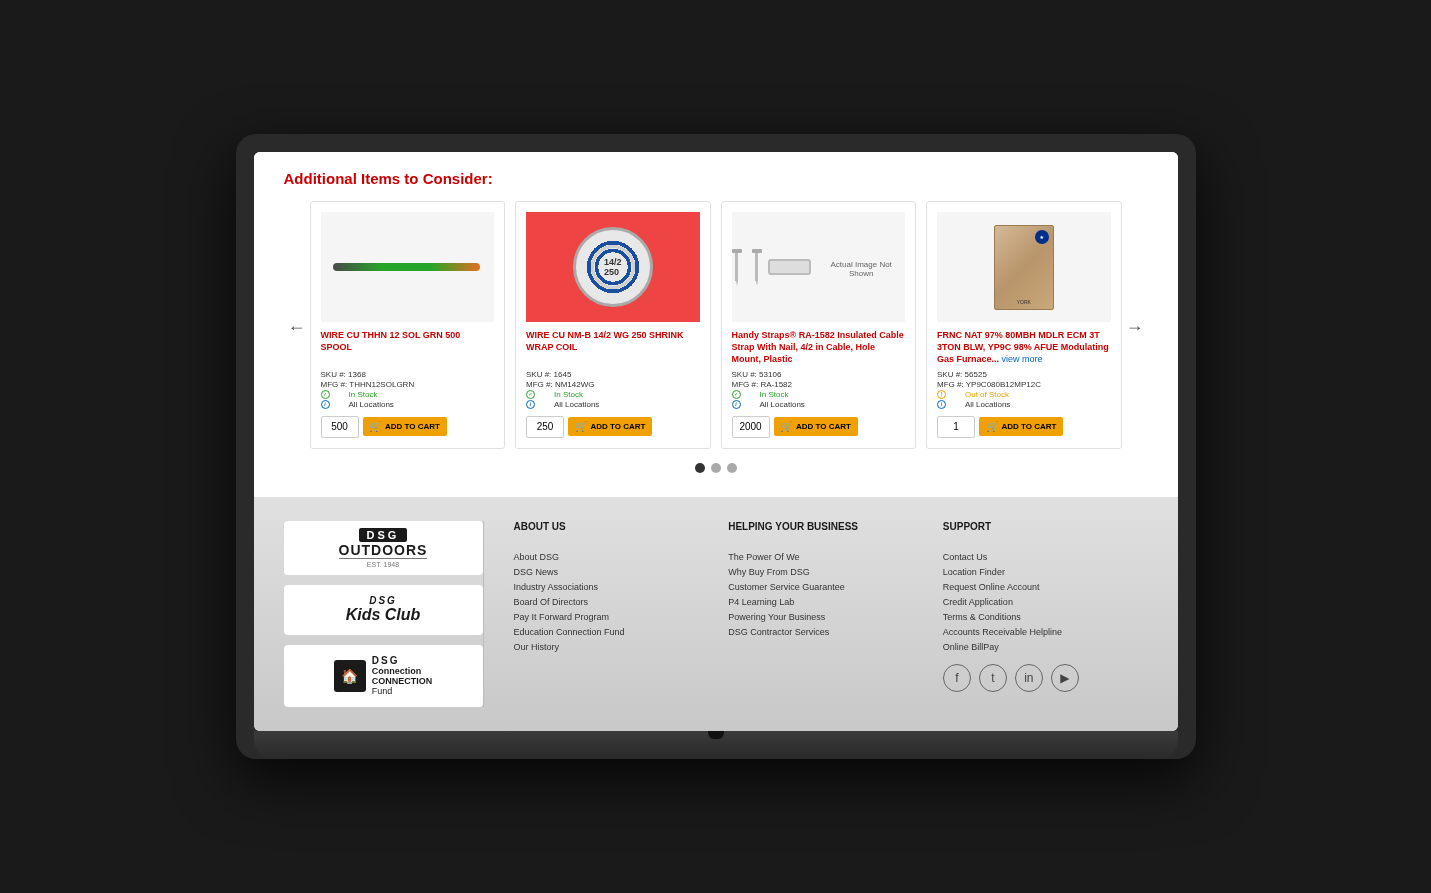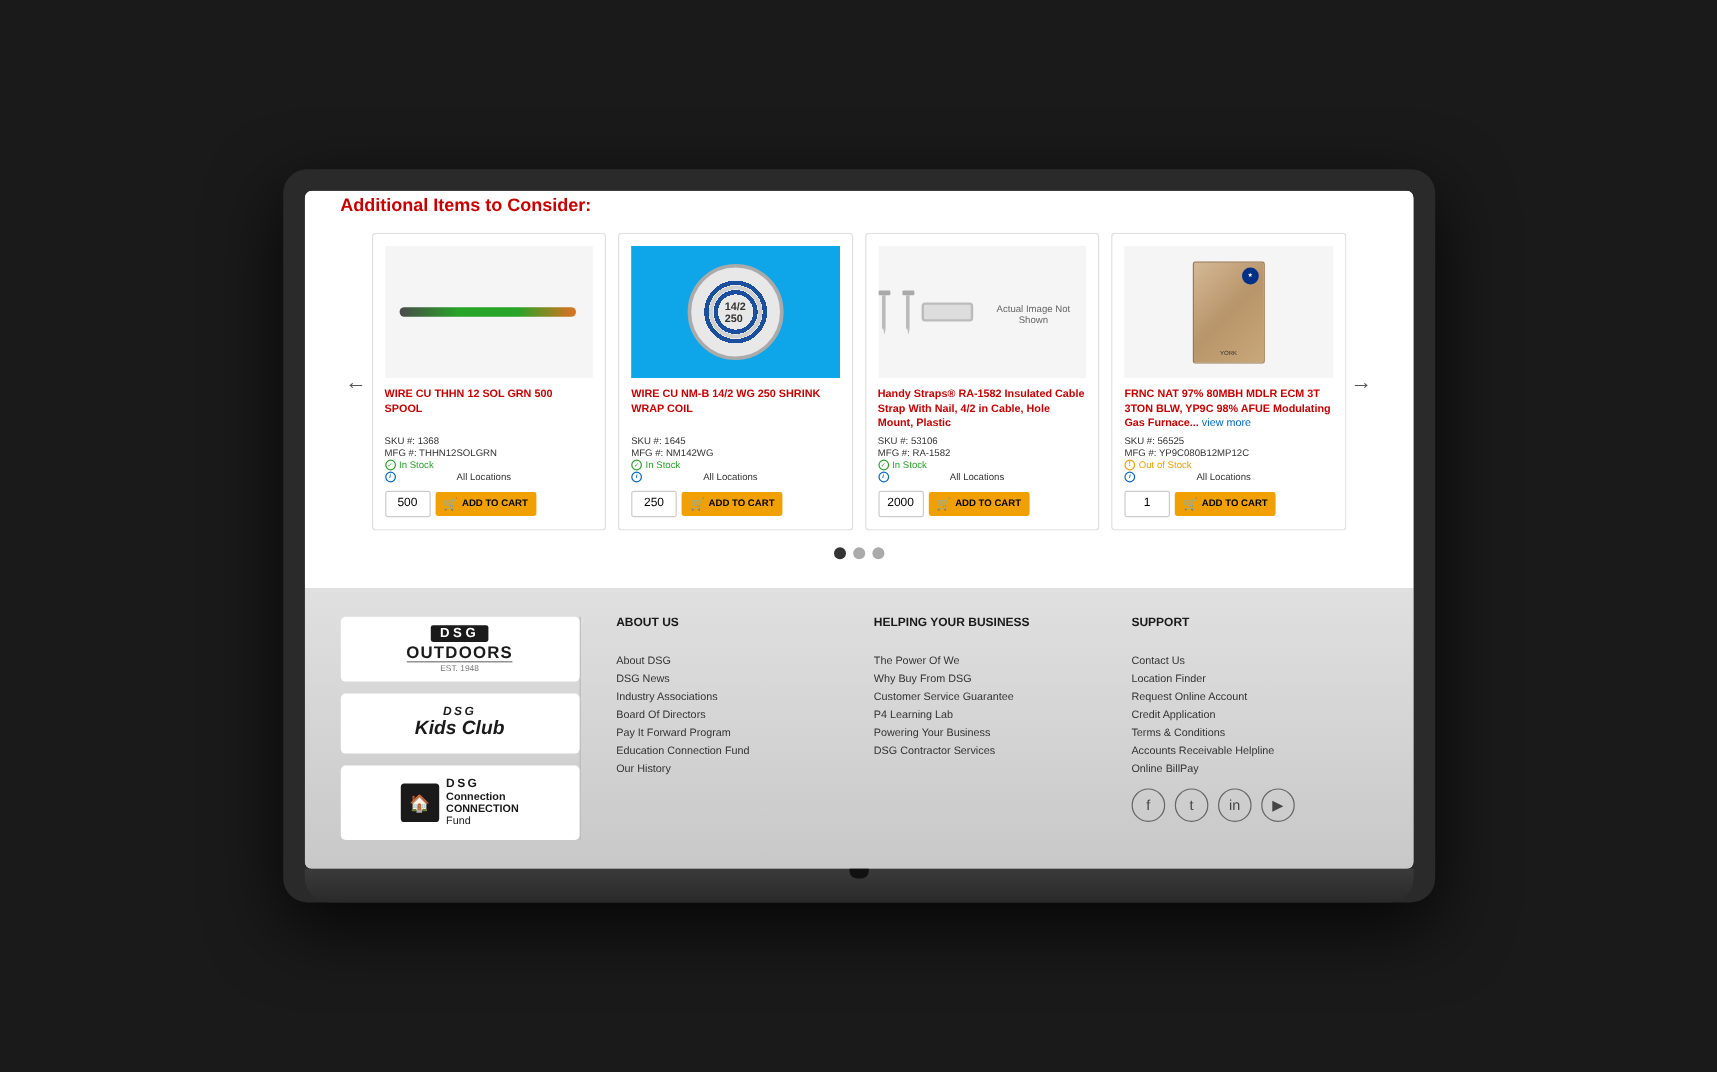--- a/index.html
+++ b/index.html
@@ -42,21 +42,21 @@
       margin: 0 auto;
     }
 
     
     .page-content {
       background: #fff;
     }
 
     
     .additional-items {
-      padding: 4px 30px 24px;
+      padding: 18px 30px 24px;
       background: #fff;
       position: relative;
     }
 
     .section-title {
       color: #cc0000;
       font-size: 15px;
       font-weight: bold;
       margin-bottom: 14px;
     }
@@ -116,21 +116,21 @@
       background: linear-gradient(to right, #4a4a4a, #28a428, #28a428, #e07020);
       border-radius: 4px;
       position: absolute;
       top: 50%;
       left: 7%;
       transform: translateY(-50%);
     }
 
     
     .wire-coil-img {
-      background: #0ea5e9;
+      background: #ef4444;
       position: relative;
     }
     .wire-coil-circle {
       width: 80px;
       height: 80px;
       border-radius: 50%;
       background: 
         radial-gradient(circle at 50% 50%, transparent 28%, #1a4fa0 28%, #1a4fa0 35%, transparent 35%),
         radial-gradient(circle at 50% 50%, transparent 36%, #d0d0d0 36%, #d0d0d0 42%, transparent 42%),
         radial-gradient(circle at 50% 50%, transparent 43%, #1a4fa0 43%, #1a4fa0 50%, transparent 50%);
@@ -203,21 +203,21 @@
 
     .product-sku {
       font-size: 8px;
       color: #333;
       margin-bottom: 1px;
     }
 
     .stock-row {
       display: flex;
       align-items: flex-start;
-      gap: 3px;
+      gap: 19px;
       font-size: 8px;
       margin-bottom: 1px;
     }
 
     .stock-dot {
       width: 9px;
       height: 9px;
       border-radius: 50%;
       border: 1.5px solid #28a428;
       display: flex;
@@ -244,21 +244,21 @@
     }
     .stock-dot-warning::after {
       content: '!';
       font-size: 6px;
       color: #f0a000;
       font-weight: bold;
     }
 
     .stock-in { color: #28a428; }
     .stock-out { color: #f0a000; }
-    .stock-loc { color: #333; margin-left: 48px; }
+    .stock-loc { color: #333; }
 
     .cart-row {
       display: flex;
       align-items: center;
       gap: 4px;
       margin-top: 6px;
     }
 
     .qty-input {
       width: 38px;

